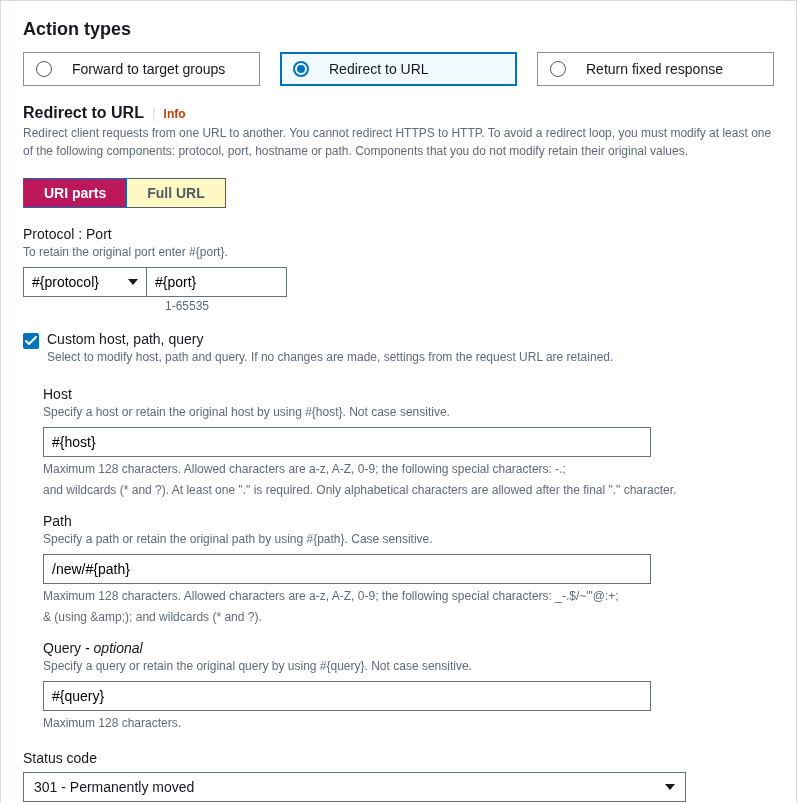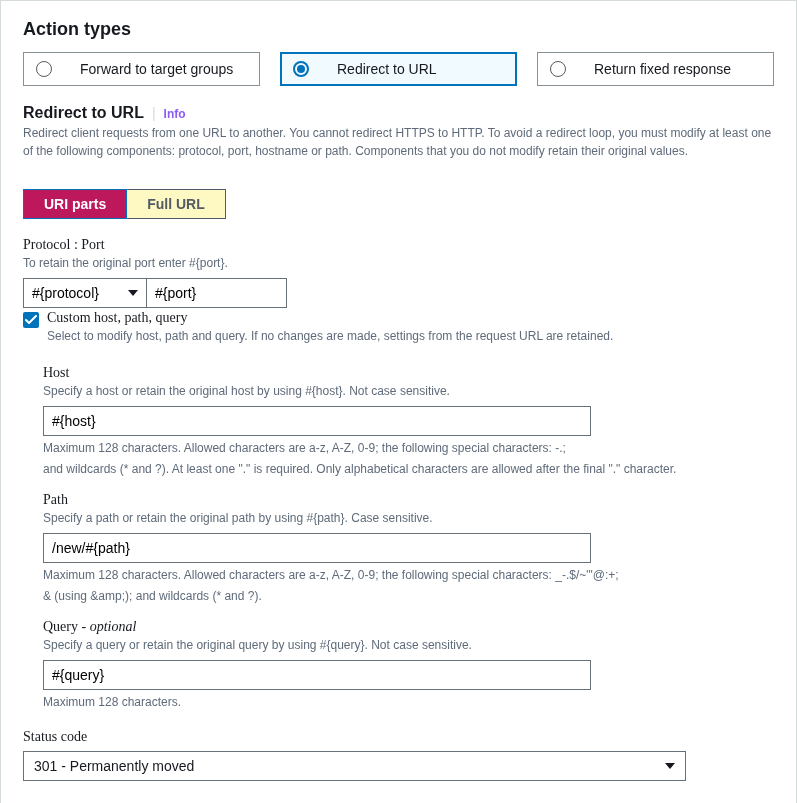--- a/index.html
+++ b/index.html
@@ -25,21 +25,21 @@
     display: flex;
     gap: 20px;
     margin-bottom: 18px;
   }
   .action-tile {
     flex: 1;
     border: 1px solid #879196;
     padding: 8px 12px;
     display: flex;
     align-items: flex-start;
-    gap: 28px;
+    gap: 20px;
     cursor: pointer;
     background: #fff;
   }
   .action-tile.selected {
     border: 2px solid #0073bb;
     background: #f1faff;
     padding: 7px 11px;
   }
   .radio {
     width: 16px;
@@ -69,30 +69,30 @@
   }
   .subhead {
     font-size: 16px;
     font-weight: 700;
     margin: 0;
   }
   .divider {
     color: #d5dbdb;
   }
   .info-link {
-    color: #8b5cf6;
+    color: #c2410c;
     font-weight: 700;
     font-size: 12px;
     cursor: pointer;
   }
   .description {
     color: #5f6b7a;
     font-size: 12px;
     line-height: 18px;
-    margin-bottom: 29px;
+    margin-bottom: 18px;
   }
   .seg-row {
     display: flex;
     margin-bottom: 18px;
   }
   .seg-btn {
     border: 1px solid #545b64;
     padding: 6px 20px;
     font-size: 14px;
     font-weight: 700;
@@ -106,21 +106,20 @@
     border-color: #0073bb;
   }
   .seg-btn + .seg-btn {
     border-left: none;
   }
   .field-label {
     font-size: 14px;
     font-weight: 400;
     color: #16191f;
     margin-bottom: 2px;
-    font-family: Liberation Serif, serif;
   }
   .field-hint {
     font-size: 12px;
     color: #5f6b7a;
     line-height: 17px;
     margin-bottom: 6px;
   }
   .field-hint.below {
     margin-top: 4px;
     margin-bottom: 0;
@@ -181,21 +180,21 @@
     cursor: pointer;
   }
   .checkbox svg { stroke: #fff; }
   .indent {
     margin-left: 20px;
   }
   .field-block {
     margin-top: 14px;
   }
   .text-input {
-    width: 548px;
+    width: 608px;
     border: 1px solid #687078;
     padding: 6px 8px;
     font-size: 14px;
     font-family: inherit;
     outline: none;
   }
   .italic { font-style: italic; }
   .status-block { margin-top: 18px; }
   .status-select {
     width: 663px;
@@ -253,20 +252,21 @@
       <span class="caret caret-down">
         <svg width="10" height="6" viewBox="0 0 10 6">
             <path d="M0 0 L5 6 L10 0 Z" fill="#16191f"></path>
           </svg>
       </span>
     </div>
     <div class="port-box">
       <input class="input-plain" value="#{port}" style="">
     </div>
   </div>
+  <div class="range-hint">1-65535</div>
 
   <div class="checkbox-row">
     <span class="checkbox">
       <svg width="12" height="10" viewBox="0 0 12 10" fill="none">
           <path d="M1 5 L4 8 L11 1" stroke-width="2" stroke-linecap="round" stroke-linejoin="round"></path>
         </svg>
     </span>
     <div>
       <div class="field-label">Custom host, path, query</div>
       <div class="field-hint">Select to modify host, path and query. If no changes are made, settings from the request URL are retained.</div>

